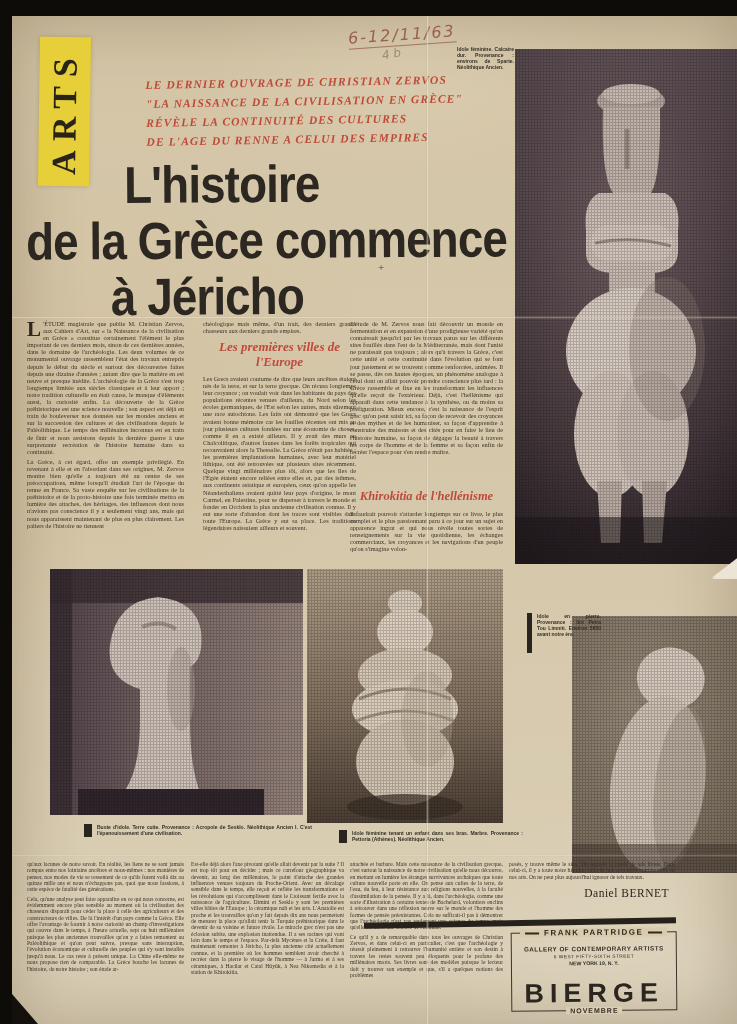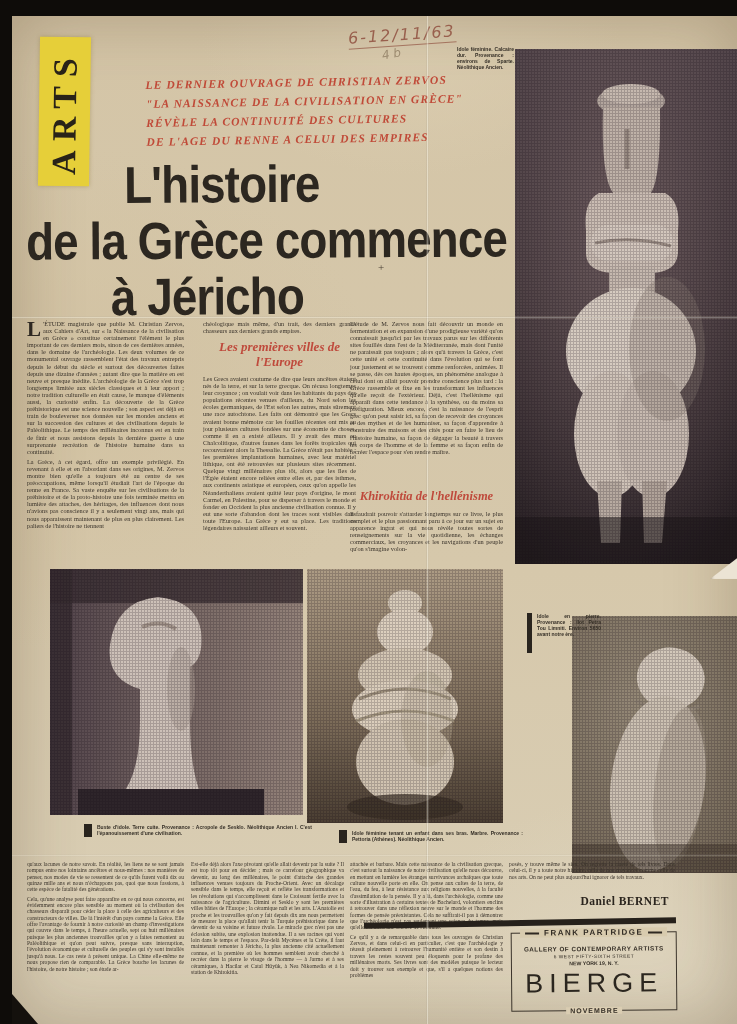--- a/index.html
+++ b/index.html
@@ -90,39 +90,39 @@
     text-align:center;color:#bf4a3c;font-size:13px;line-height:14.5px;margin:5px 4px 6px;}
   .red-head.small{font-size:12.5px;margin:6px 0 6px;}
 
   .bcol{position:absolute;top:845px;height:166px;overflow:hidden;text-align:justify;
     font-size:5.6px;line-height:6.35px;color:#39322a;}
   .bcol p{margin:0 0 3px 0;}
   .bcol-1{left:15px;width:157px;}
   .bcol-2{left:179px;width:153px;}
   .bcol-3{left:338px;width:153px;}
   .bcol-4{left:497px;width:166px;height:70px;}
-  .signature{text-align:right;font-family:"Liberation Serif",serif;font-weight:bold;
-    font-size:11.5px;letter-spacing:.5px;color:#2b251e;margin-top:18px;padding-right:6px;}
+  .signature{text-align:right;font-family:"Liberation Serif",serif;font-weight:normal;
+    font-size:11.5px;letter-spacing:.5px;color:#2b251e;margin-top:10px;padding-right:6px;}
 
   .heavy-rule{position:absolute;left:352px;top:904px;width:312px;height:6px;background:#26211b;
     transform:rotate(-1deg);}
 
   
   .ad{position:absolute;left:499px;top:916px;width:164px;height:77px;
     border:1.5px solid #3b342b;transform:rotate(-0.5deg);
     font-family:"Liberation Sans",sans-serif;color:#332d25;}
   .ad-name{position:absolute;left:50%;top:-5px;transform:translateX(-50%);
     background:#d8cbae;padding:0 5px;font-weight:bold;font-size:8px;letter-spacing:1.5px;
     white-space:nowrap;display:flex;align-items:center;gap:5px;}
   .ad-name::before,.ad-name::after{content:"";display:inline-block;width:14px;height:2px;background:#2e2821;}
   .ad-line1{text-align:center;font-size:6.3px;letter-spacing:.5px;margin-top:12px;font-weight:600;}
   .ad-line2{text-align:center;font-size:4.8px;letter-spacing:.5px;margin-top:1.5px;}
   .ad-line3{text-align:center;font-size:5.2px;font-weight:bold;margin-top:1px;}
-  .ad-brand{text-align:center;font-weight:normal;font-size:27px;line-height:27px;letter-spacing:6px;
-    margin-top:4px;color:#2b261f;transform:scaleY(.98);}
+  .ad-brand{text-align:center;font-weight:bold;font-size:27px;line-height:27px;letter-spacing:6px;
+    margin-top:14px;color:#2b261f;transform:scaleY(.98);}
   .ad-month{position:absolute;left:50%;bottom:-4px;transform:translateX(-50%);
     background:#dacdb2;padding:0 4px;font-weight:bold;font-size:7px;letter-spacing:1px;white-space:nowrap;}
 </style>
 </head>
 <body>
 
 <div class="page">
 
   <div class="masthead">
     <span class="masthead-text">ARTS</span>

